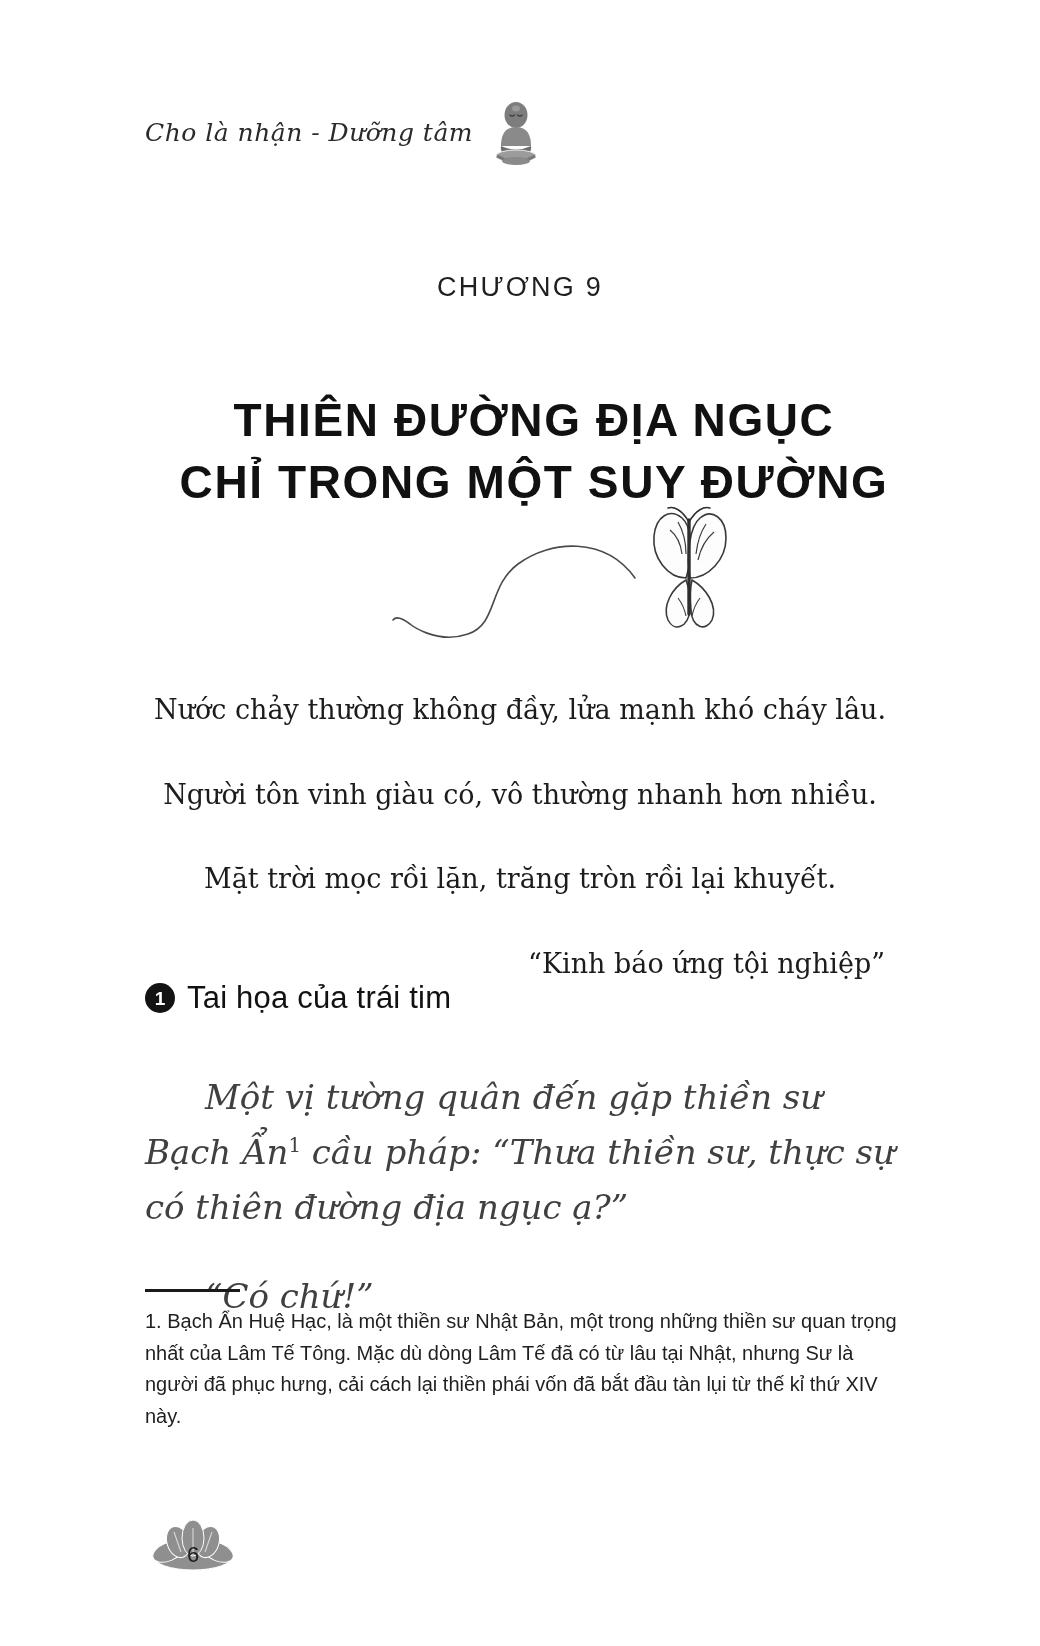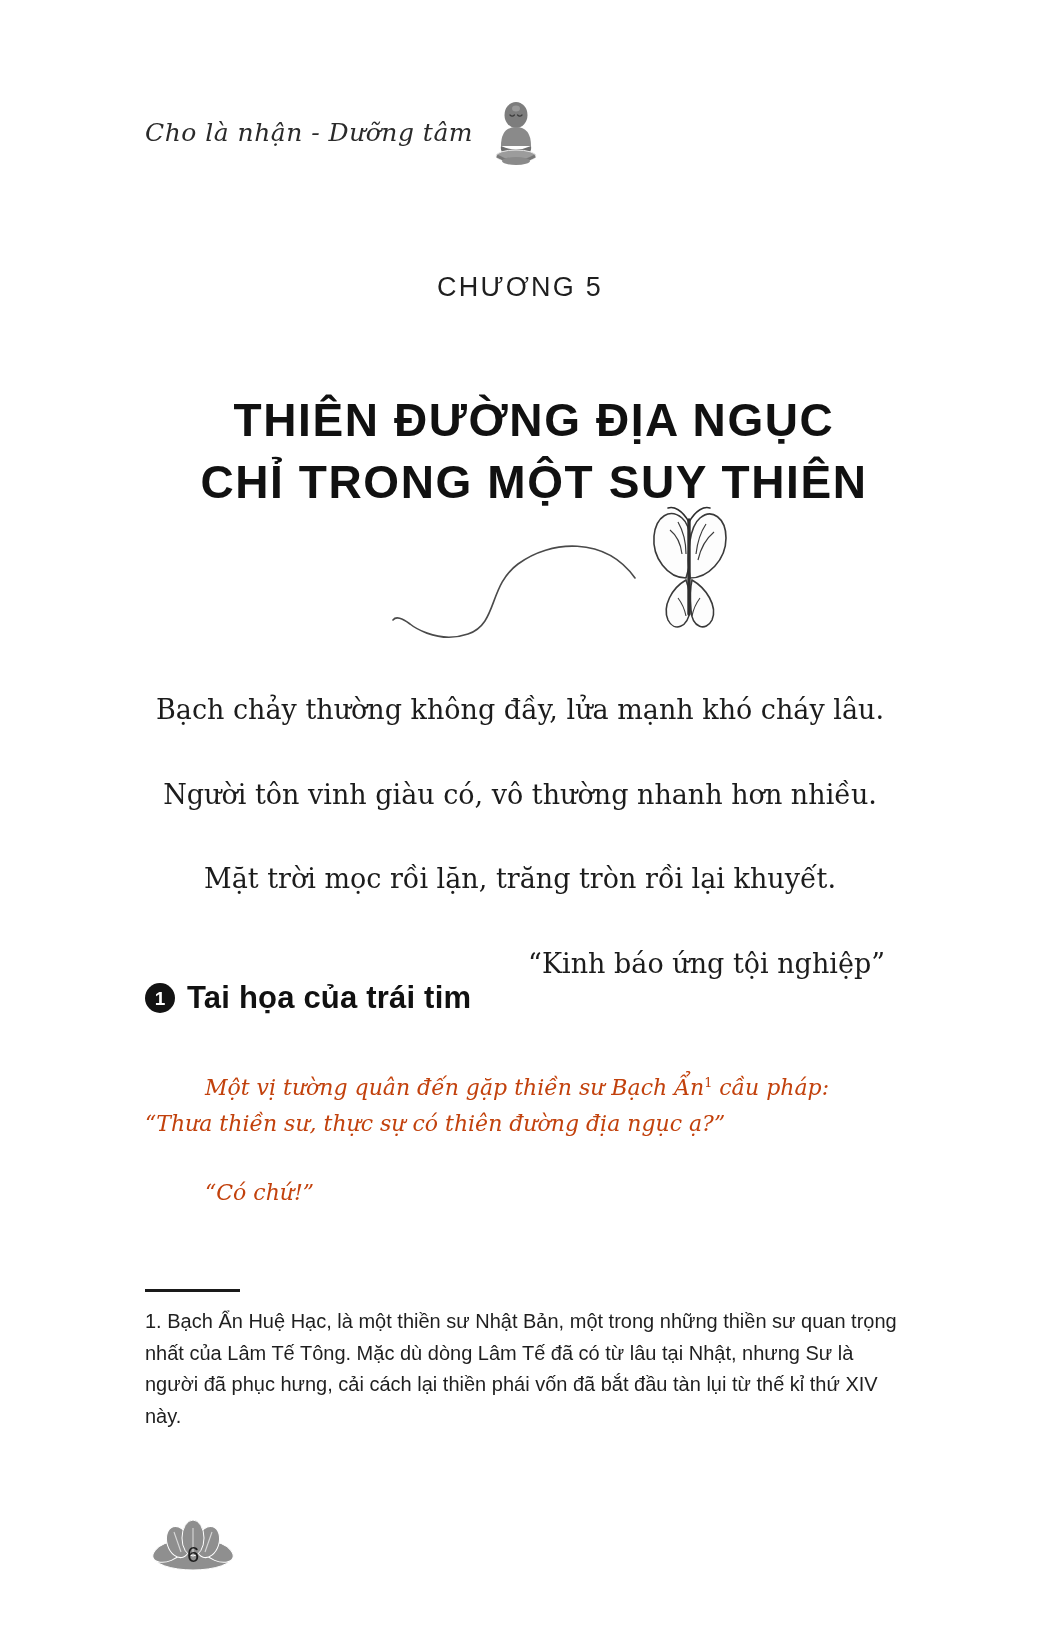--- a/index.html
+++ b/index.html
@@ -126,36 +126,36 @@
     border-radius: 50%;
     background: #131313;
     color: #ffffff;
     font-size: 19px;
     font-weight: 700;
     line-height: 1;
     flex: 0 0 auto;
   }
   .section-heading .sh-text {
     font-size: 31px;
-    font-weight: 700;
+    font-weight: 400;
     color: #111111;
     letter-spacing: 0.2px;
   }
 
   
   .body-text {
     position: absolute;
     top: 1070px;
     left: 145px;
     right: 145px;
     font-family: "DejaVu Serif", serif;
     font-style: italic;
-    font-size: 22px;
+    font-size: 34px;
     line-height: 1.62;
-    color: #c2410c;
+    color: #404040;
   }
   .body-text p {
     margin: 0 0 34px 0;
     text-indent: 60px;
   }
   .body-text p:last-child { margin-bottom: 7px; }
   .body-text sup {
     font-size: 0.58em;
     vertical-align: super;
     font-style: normal;
@@ -220,46 +220,46 @@
         <path d="M14 47 q0-19 15-19 q15 0 15 19 z" fill="#8a8a8a"></path>
         <path d="M14 47 q15 7 30 0 q1 6 -4 8 q-11 4 -22 0 q-5 -2 -4 -8 z" fill="#6f6f6f"></path>
         <ellipse cx="29" cy="57" rx="20" ry="6" fill="#9c9c9c"></ellipse>
         <ellipse cx="29" cy="57" rx="20" ry="6" fill="none" stroke="#e9e9e9" stroke-width="1"></ellipse>
         <path d="M10 57 q19 11 38 0" stroke="#787878" stroke-width="3" fill="none"></path>
         <ellipse cx="29" cy="62" rx="14" ry="4" fill="#8a8a8a"></ellipse>
       </svg>
     </span>
   </div>
 
-  <div class="chapter-label">CHƯƠNG 5</div>
+  <div class="chapter-label">CHƯƠNG 9</div>
 
   <h1 class="chapter-title">
     <span>THIÊN ĐƯỜNG ĐỊA NGỤC</span>
-    <span class="line2">CHỈ TRONG MỘT SUY THIÊN</span>
+    <span class="line2">CHỈ TRONG MỘT SUY ĐƯỜNG</span>
   </h1>
 
   <div class="ornament">
     <svg width="540" height="165" viewBox="0 0 540 165" aria-hidden="true">
       <path d="M385 80 C 355 38, 300 42, 268 66 C 238 88, 248 126, 218 136 C 186 147, 160 126, 160 126 C 152 120, 146 118, 143 122" stroke="#4a4a4a" stroke-width="1.6" fill="none" stroke-linecap="round"></path>
       <g transform="translate(398,8)">
         <path d="M38 72 C 20 72, 4 52, 6 30 C 8 10, 22 2, 34 12 C 44 20, 46 48, 38 72 Z" fill="#fdfdfd" stroke="#3a3a3a" stroke-width="1.6"></path>
         <path d="M42 72 C 60 72, 78 54, 78 32 C 78 12, 64 2, 52 12 C 42 20, 38 48, 42 72 Z" fill="#fdfdfd" stroke="#3a3a3a" stroke-width="1.6"></path>
         <path d="M38 74 C 24 82, 14 100, 20 114 C 26 126, 40 122, 42 104 C 43 92, 41 82, 38 74 Z" fill="#fdfdfd" stroke="#3a3a3a" stroke-width="1.6"></path>
         <path d="M44 74 C 58 82, 70 100, 64 114 C 58 126, 44 122, 43 104 C 42 92, 42 82, 44 74 Z" fill="#fdfdfd" stroke="#3a3a3a" stroke-width="1.6"></path>
         <path d="M22 24 q10 8 12 24 M30 16 q8 14 8 32 M58 18 q-8 12 -10 30 M66 26 q-12 10 -16 28" stroke="#3c3c3c" stroke-width="1.2" fill="none"></path>
         <path d="M30 92 q6 8 8 18 M52 92 q-6 8 -8 18" stroke="#3c3c3c" stroke-width="1.1" fill="none"></path>
         <path d="M41 14 L41 108" stroke="#2e2e2e" stroke-width="3.4" stroke-linecap="round"></path>
         <path d="M41 16 C 34 4, 26 0, 20 2" stroke="#2e2e2e" stroke-width="1.5" fill="none" stroke-linecap="round"></path>
         <path d="M41 16 C 48 4, 56 0, 62 2" stroke="#2e2e2e" stroke-width="1.5" fill="none" stroke-linecap="round"></path>
       </g>
     </svg>
   </div>
 
   <div class="verse">
-    <p>Bạch chảy thường không đầy, lửa mạnh khó cháy lâu.</p>
+    <p>Nước chảy thường không đầy, lửa mạnh khó cháy lâu.</p>
     <p>Người tôn vinh giàu có, vô thường nhanh hơn nhiều.</p>
     <p>Mặt trời mọc rồi lặn, trăng tròn rồi lại khuyết.</p>
     <p class="attrib">“Kinh báo ứng tội nghiệp”</p>
   </div>
 
   <div class="section-heading">
     <span class="num-badge">1</span>
     <span class="sh-text">Tai họa của trái tim</span>
   </div>
 

